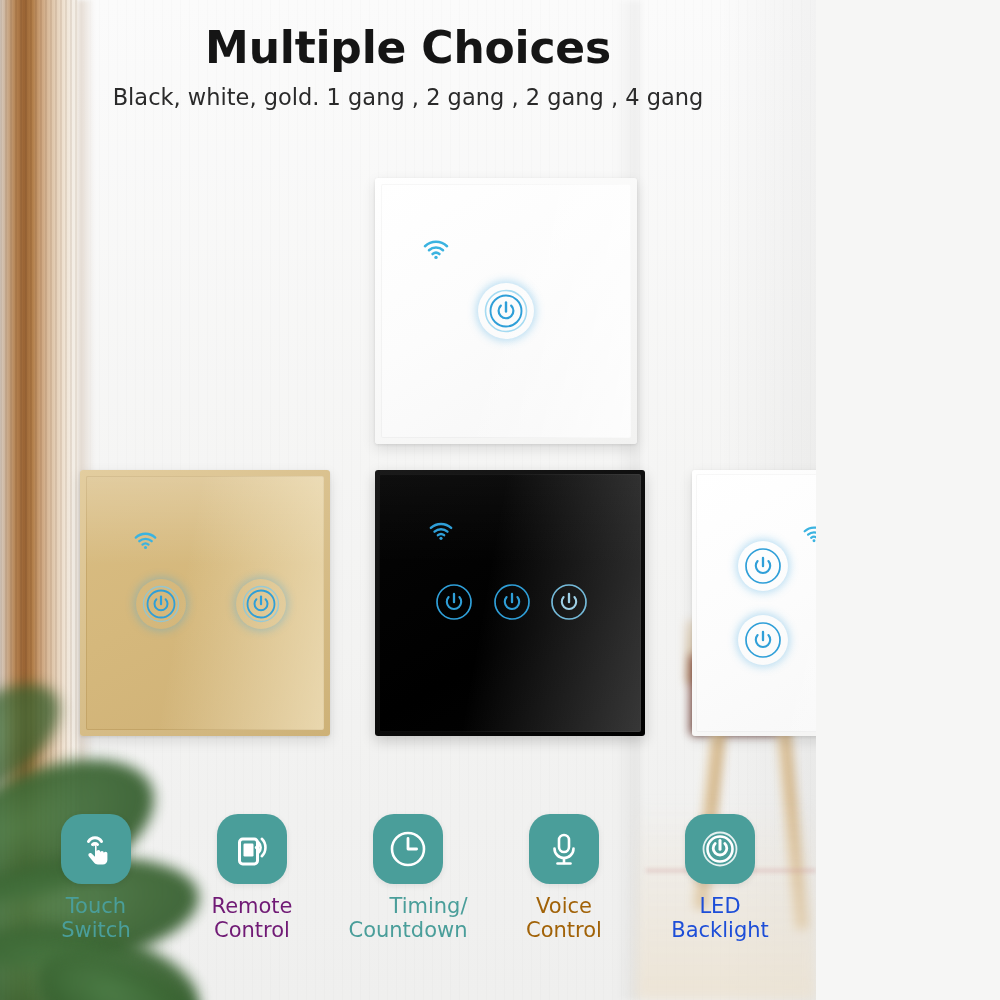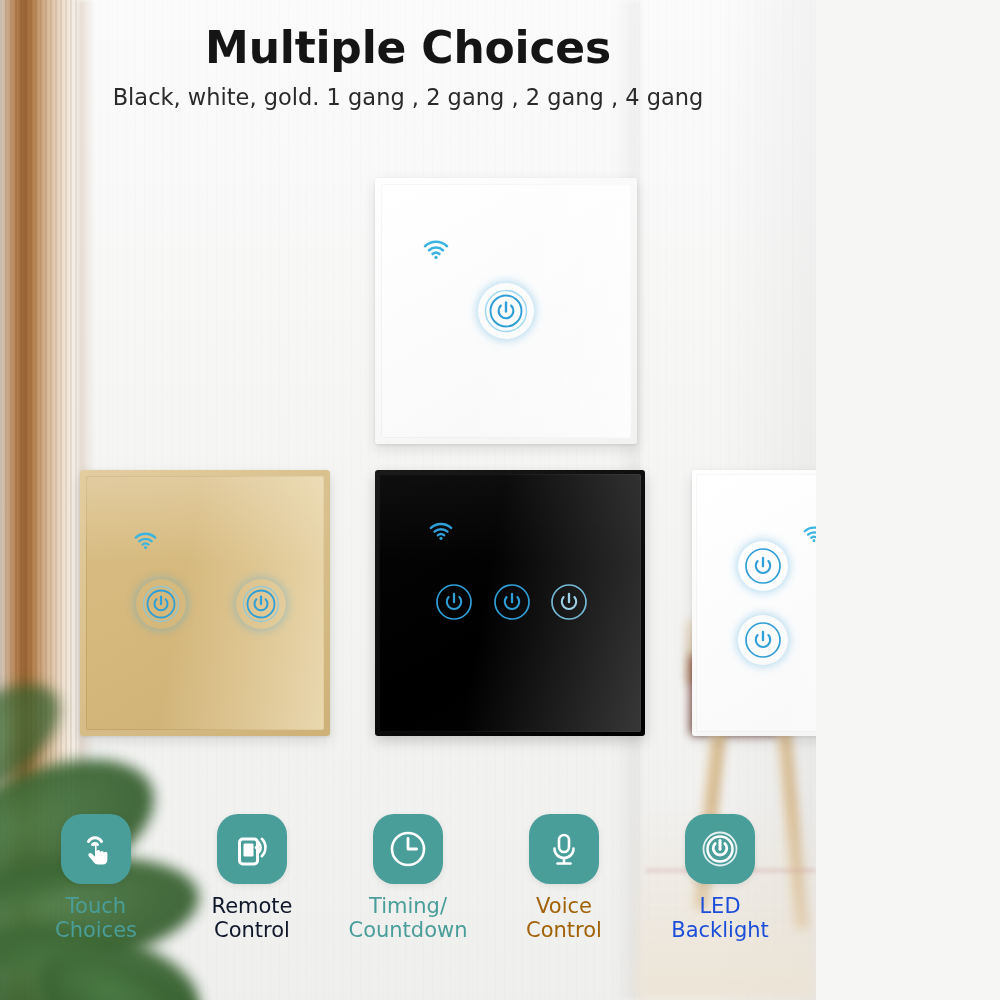--- a/index.html
+++ b/index.html
@@ -358,45 +358,45 @@
 
     <div class="feature">
       <div class="ficon" style="background:#4a9e9a;">
         <svg width="42" height="42" viewBox="0 0 42 42">
           <path d="M13.5 13.5a7.5 7.5 0 0 1 13 0" fill="none" stroke="#ffffff" stroke-width="3" stroke-linecap="round"></path>
           <path d="M17.5 16.5a3.6 3.6 0 0 1 5 0" fill="none" stroke="#ffffff" stroke-width="3" stroke-linecap="round"></path>
           <path d="M20 17.5v11.2l-3.4-3.1c-1.3-1.1-3.2-.2-3.2 1.4 0 .6.2 1.1.6 1.6l5.2 6.1c.9 1.1 2.2 1.7 3.6 1.7h5.1c2.5 0 4.5-2 4.5-4.5v-6.3c0-1-.8-1.8-1.8-1.8s-1.8.8-1.8 1.8v-.9c0-1-.8-1.8-1.8-1.8s-1.8.8-1.8 1.8v-.9c0-1-.8-1.8-1.8-1.8s-1.8.8-1.8 1.8v-5.3c0-1-.8-1.8-1.8-1.8s-1.8.8-1.8 1.8z" fill="#ffffff"></path>
         </svg>
       </div>
       <div class="flabel" style="color:#4a9e9a;">Touch
-Choices</div>
+Switch</div>
     </div>
 
     <div class="feature">
       <div class="ficon" style="background:#4a9e9a;">
         <svg width="42" height="42" viewBox="0 0 42 42">
           <rect x="8.5" y="11" width="18" height="25" rx="3.2" fill="none" stroke="#ffffff" stroke-width="3"></rect>
           <rect x="12.5" y="15.5" width="10" height="13" rx="1.2" fill="#ffffff"></rect>
           <path d="M27.5 14.5a7.2 7.2 0 0 1 0 10.2" fill="none" stroke="#ffffff" stroke-width="2.6" stroke-linecap="round"></path>
           <path d="M30.8 10.8a12.2 12.2 0 0 1 0 17.4" fill="none" stroke="#ffffff" stroke-width="2.6" stroke-linecap="round"></path>
           <circle cx="25.6" cy="19.6" r="1.8" fill="#ffffff"></circle>
         </svg>
       </div>
-      <div class="flabel" style="color:#0f172a;">Remote
+      <div class="flabel" style="color:#701a75;">Remote
 Control</div>
     </div>
 
     <div class="feature">
       <div class="ficon" style="background:#4a9e9a;">
         <svg width="44" height="44" viewBox="0 0 44 44">
           <circle cx="22" cy="22" r="16" fill="none" stroke="#ffffff" stroke-width="2.6"></circle>
           <path d="M22 11.5V22h8.6" fill="none" stroke="#ffffff" stroke-width="2.8" stroke-linecap="round" stroke-linejoin="round"></path>
         </svg>
       </div>
-      <div class="flabel" style="color:#4a9e9a;">Timing/
+      <div class="flabel" style="color:#4a9e9a;text-align:right;">Timing/
 Countdown</div>
     </div>
 
     <div class="feature">
       <div class="ficon" style="background:#4a9e9a;">
         <svg width="42" height="42" viewBox="0 0 42 42">
           <rect x="16" y="7" width="10" height="17" rx="5" fill="none" stroke="#ffffff" stroke-width="2.6"></rect>
           <path d="M11.5 20.5a9.5 9.5 0 0 0 19 0" fill="none" stroke="#ffffff" stroke-width="2.6" stroke-linecap="round"></path>
           <path d="M21 30v5" fill="none" stroke="#ffffff" stroke-width="2.6" stroke-linecap="round"></path>
           <path d="M14.5 35.5h13" fill="none" stroke="#ffffff" stroke-width="2.6" stroke-linecap="round"></path>

